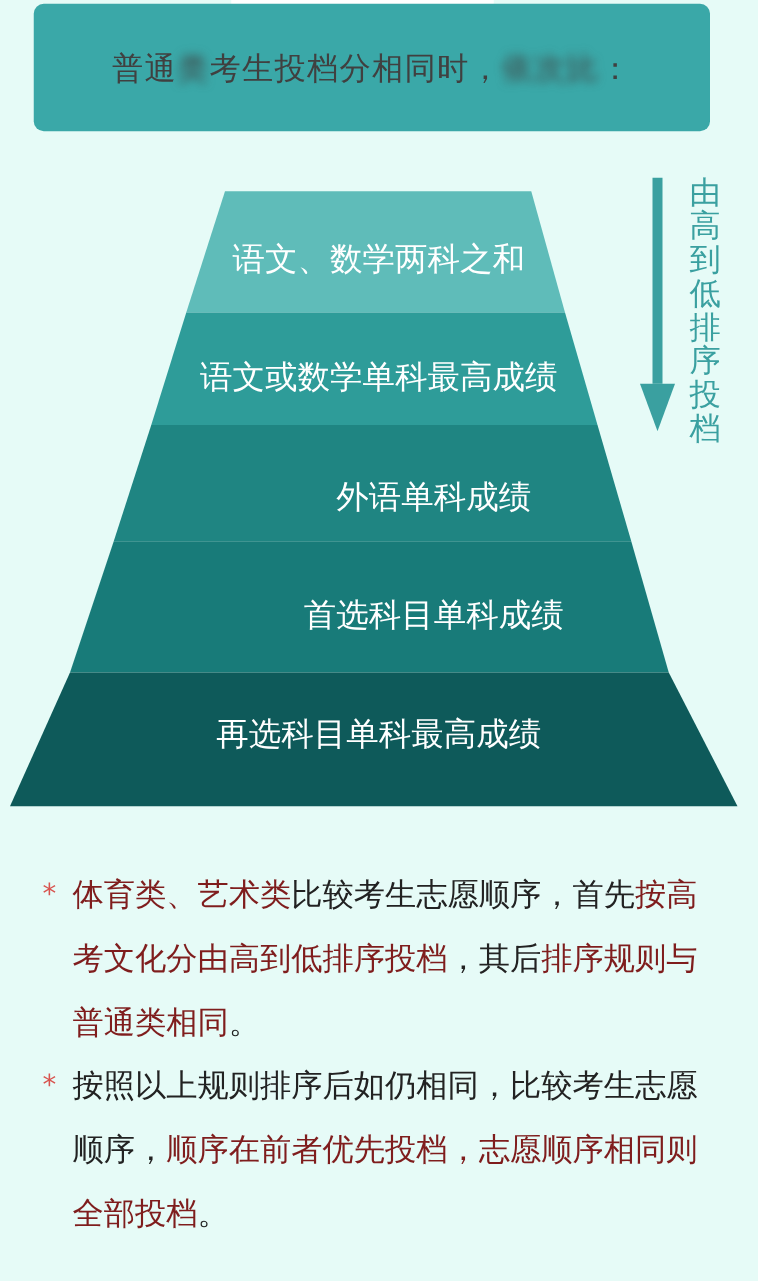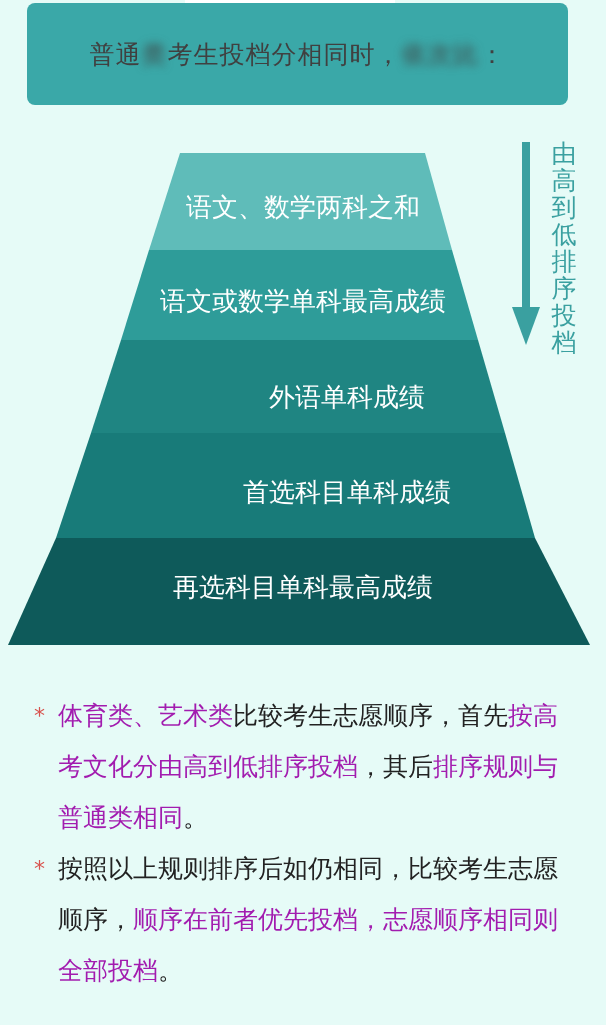--- a/index.html
+++ b/index.html
@@ -12,21 +12,21 @@
   .blur { filter:blur(4px); }
   .pyramid { position:absolute; left:0; top:0; width:606px; height:660px; }
   .layer-label { position:absolute; left:0; width:606px; text-align:center; color:#ffffff; font-size:26px; }
   .arrow { position:absolute; left:512px; top:142px; width:28px; height:205px; }
   .vtext { position:absolute; left:548px; top:140px; width:32px; color:#3aa0a0; font-size:25px;
            line-height:27px; text-align:center; }
   .vtext span { display:block; }
   .notes { position:absolute; left:34px; top:690px; width:545px; font-size:25px; line-height:51px; color:#222; }
   .note { position:relative; padding-left:24px; margin-bottom:0; }
   .star { position:absolute; left:0; top:0; color:#d8544f; font-size:22px; }
-  .red { color:#a21caf; }
+  .red { color:#7f1d1d; }
 </style>
 </head>
 <body>
 
 <div class="top-tab"></div>
 
 <div class="banner">
   <span>
     <span>普通</span><span class="blur">类</span><span>考生投档分相同时，</span><span class="blur">依次比</span><span>：</span>
   </span>

